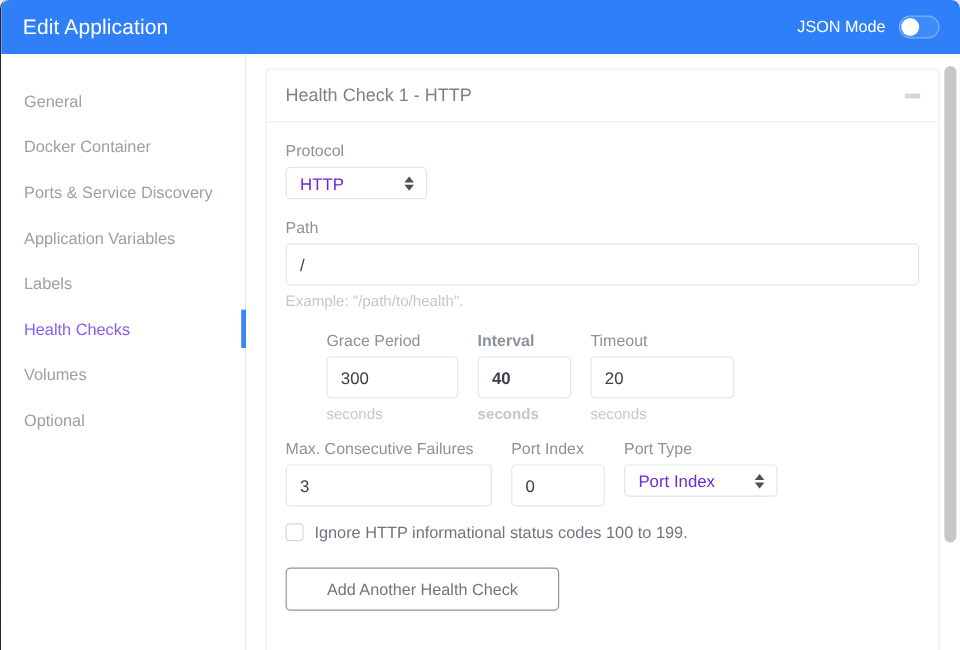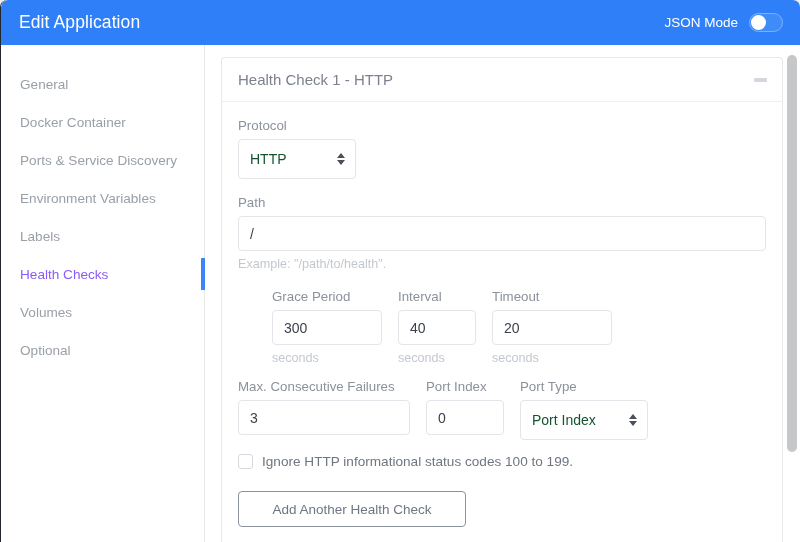--- a/index.html
+++ b/index.html
@@ -163,26 +163,26 @@
     color: #3b4149;
     padding: 0 11px;
     display: flex;
     align-items: center;
     font-family: "Liberation Sans", sans-serif;
   }
   .input.full { width: 100%; }
 
   .select {
     position: relative;
-    height: 40px;
+    height: 27px;
     border: 1px solid #e2e5e9;
     border-radius: 4px;
     background: #ffffff;
     font-size: 14px;
-    color: #14532d;
+    color: #6d28d9;
     padding: 0 30px 0 11px;
     display: flex;
     align-items: center;
     cursor: pointer;
   }
   .select .arrows {
     position: absolute;
     right: 10px; top: 50%;
     transform: translateY(-50%);
     display: flex;
@@ -276,21 +276,21 @@
       <div class="nav-item">
         <span>General</span>
       </div>
       <div class="nav-item">
         <span>Docker Container</span>
       </div>
       <div class="nav-item">
         <span>Ports &amp; Service Discovery</span>
       </div>
       <div class="nav-item">
-        <span>Environment Variables</span>
+        <span>Application Variables</span>
       </div>
       <div class="nav-item">
         <span>Labels</span>
       </div>
       <div class="nav-item active">
         <span>Health Checks</span>
       </div>
       <div class="nav-item">
         <span>Volumes</span>
       </div>
@@ -326,21 +326,21 @@
             <div class="input full" placeholder="/">/</div>
             <div class="help-text">Example: "/path/to/health".</div>
           </div>
 
           <div class="row" style="margin-top:18px;">
             <div style="width:144px;padding-left:34px;">
               <div class="field-label">Grace Period</div>
               <div class="input">300</div>
               <div class="help-text">seconds</div>
             </div>
-            <div style="width:78px;">
+            <div style="width:78px;font-weight:bold;">
               <div class="field-label">Interval</div>
               <div class="input">40</div>
               <div class="help-text">seconds</div>
             </div>
             <div style="width:120px;">
               <div class="field-label">Timeout</div>
               <div class="input">20</div>
               <div class="help-text">seconds</div>
             </div>
           </div>

